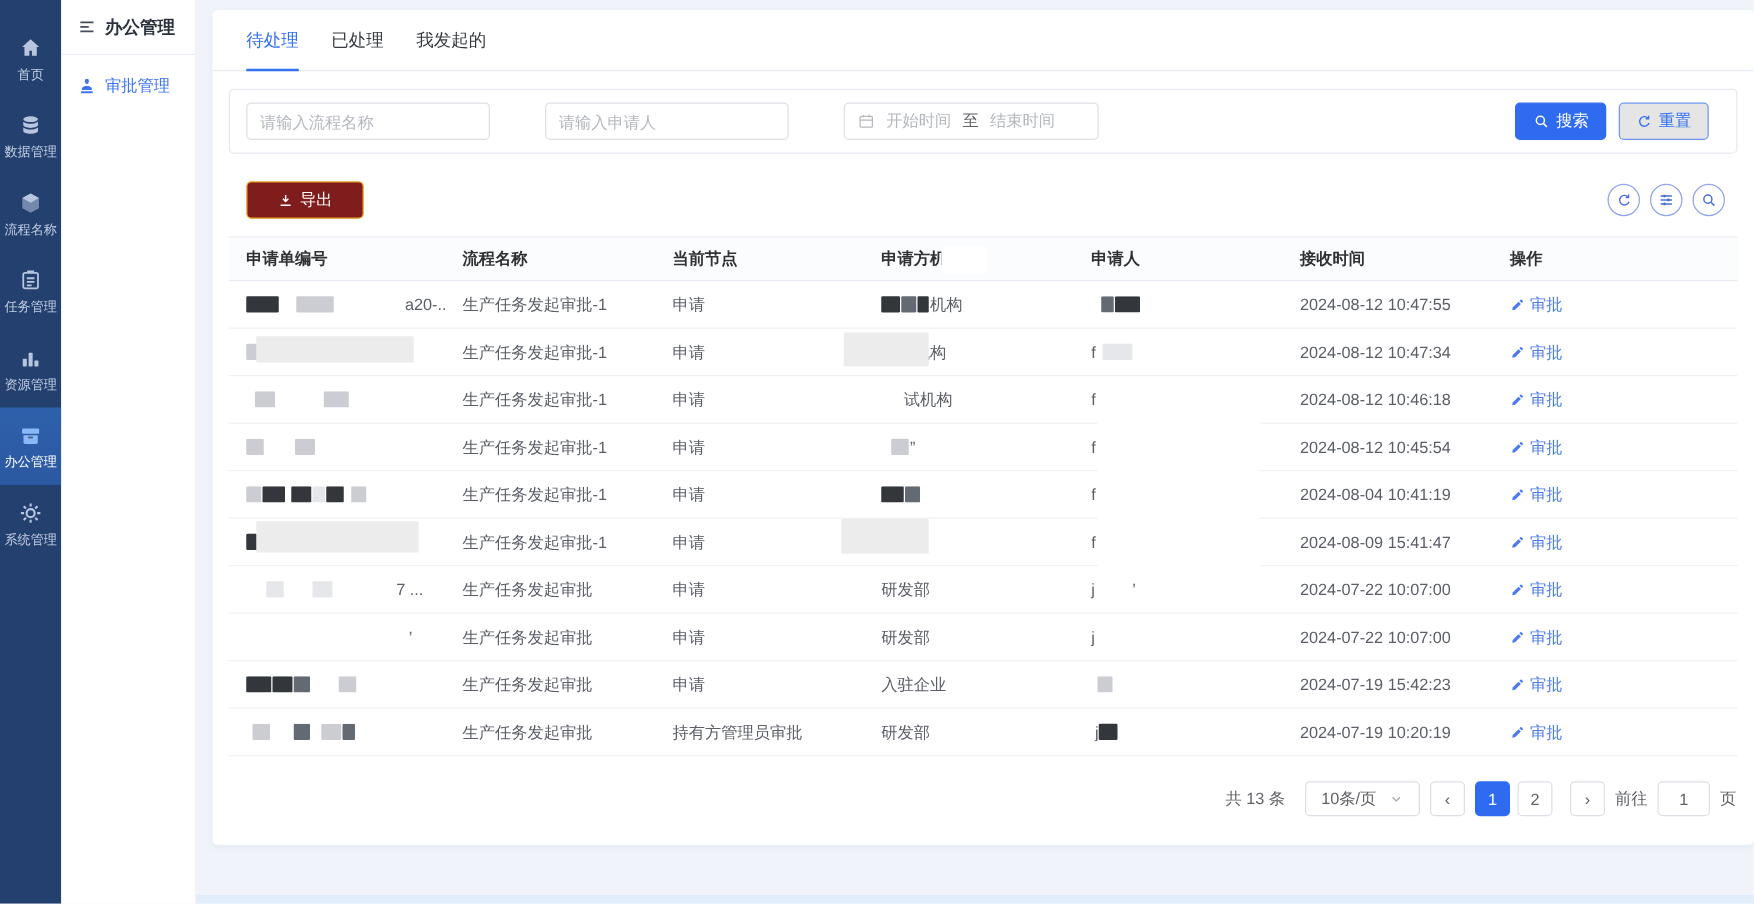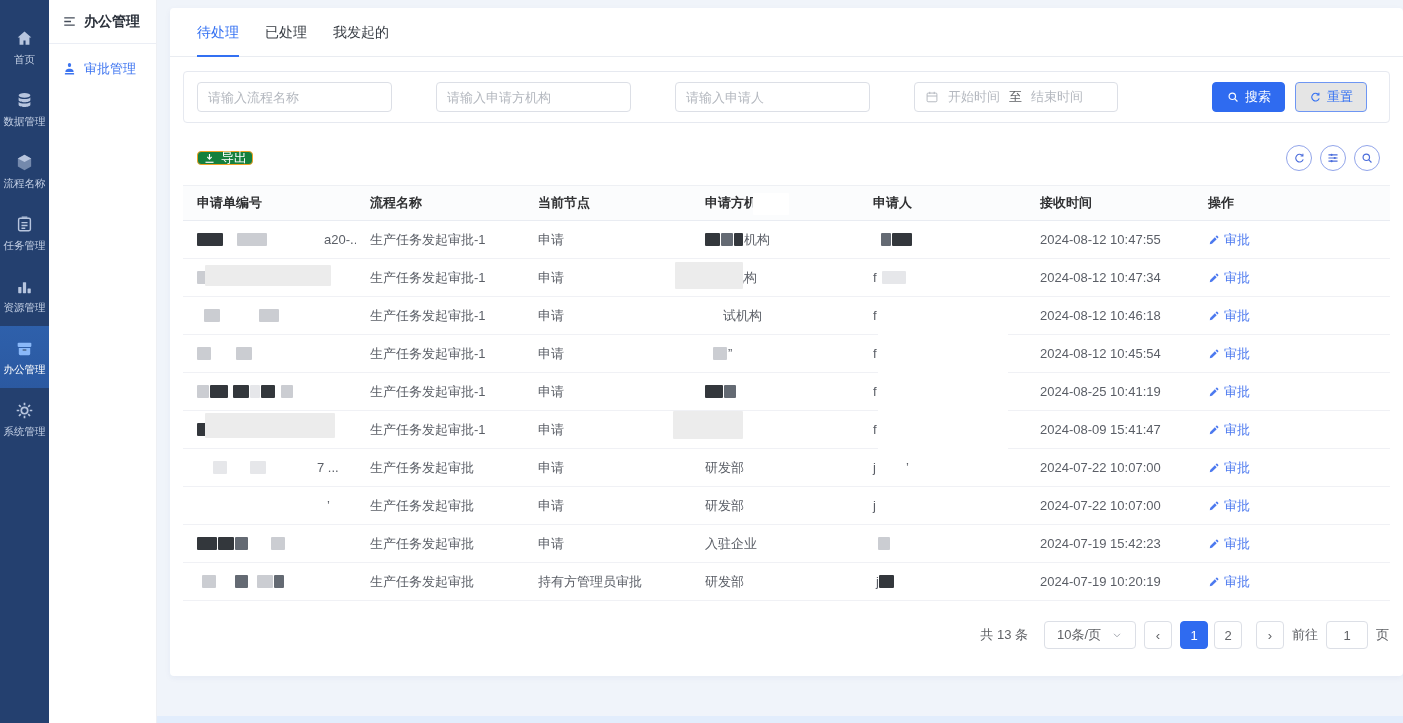--- a/index.html
+++ b/index.html
@@ -47,21 +47,21 @@
   .daterange .ph { color:#b4b8bf; }
   .daterange .sep { color:#606266; }
   .filter-actions { margin-left:auto; display:flex; gap:10px; }
   .btn { height:30px; border-radius:4px; font-size:13px; display:flex; align-items:center;
     gap:5px; padding:0 13px; cursor:pointer; border:1px solid transparent;
     font-family:"Liberation Sans","DejaVu Sans",sans-serif; }
   .btn-search { background:#2f6bf0; color:#fff; border-color:#2f6bf0; }
   .btn-reset { background:#e5e5e5; color:#3370f2; border-color:#6e96f3; }
 
   .table-toolbar { margin:22px 13px 0 13px; display:flex; align-items:center; padding:0 10px 0 14px; }
-  .btn-export { height:14px; background:#15803d; border-color:#f0a125; color:#fff; padding:0 5px; }
+  .btn-export { height:30px; background:#7f1d1d; border-color:#f0a125; color:#fff; padding:0 24px; }
   .circle-group { margin-left:auto; display:flex; gap:8px; }
   .circle-btn { width:26px; height:26px; border-radius:50%; border:1px solid #92a5ea; background:#fff;
     color:#4a6cdb; display:flex; align-items:center; justify-content:center; cursor:pointer; }
 
   .table { margin:14px 13px 0 13px; position:relative; }
   .thead { display:flex; height:36px; align-items:center; border-top:1px solid #eef0f4;
     border-bottom:1px solid #e9ecf2; background:#fbfcfd; }
   .th { font-size:13px; font-weight:bold; color:#303133; padding-left:14px; white-space:nowrap; }
   .tr { display:flex; height:38px; align-items:center; border-bottom:1px solid #f0f1f5; }
   .td { font-size:13px; color:#5a5e66; padding-left:14px; white-space:nowrap; overflow:hidden;
@@ -193,21 +193,20 @@
     <div class="card">
 
       <div class="tabs" id="tabs">
           <div class="tab active">待处理</div>
           <div class="tab">已处理</div>
           <div class="tab">我发起的</div>
         </div>
 
       <div class="filterbox">
         <input class="txt-input" placeholder="请输入流程名称" style="">
-        <input class="txt-input" placeholder="请输入申请方机构" style="">
         <input class="txt-input" placeholder="请输入申请人" style="">
         <div class="daterange">
           <span style="display:flex;">
               <svg viewBox="0 0 20 20" width="14" height="14" fill="none" stroke="#b4b8bf" stroke-width="1.4">
                 <rect x="3" y="4.4" width="14" height="12.4" rx="1.4"></rect>
                 <path d="M3 8.6h14M6.8 2.6v3.2M13.2 2.6v3.2"></path>
               </svg>
             </span>
           <span class="ph">开始时间</span>
           <span class="sep">至</span>
@@ -429,21 +428,21 @@
               <div class="td" style="flex: 0 0 168px;">
                 <span class="seg-block tone-dark" style="width: 18px;"></span>
                 <span class="seg-block tone-mid" style="width: 12px;"></span>
               </div>
               <div class="td" style="flex: 0 0 167px;">
                 <span class="seg-text">f</span>
                 <span class="seg-gap" style="width: 7px;"></span>
                 <span class="seg-block tone-light" style="width: 10px;"></span>
                 <span class="seg-block tone-dark" style="width: 18px;"></span>
               </div>
-              <div class="td" style="flex: 0 0 168px;">2024-08-25 10:41:19</div>
+              <div class="td" style="flex: 0 0 168px;">2024-08-04 10:41:19</div>
               <div class="td" style="flex: 0 0 196px;">
                 <span class="action-link">
                   <span class="pen">
                     <svg viewBox="0 0 20 20" width="12" height="12" fill="currentColor">
                       <path d="m3.6 13.3 7.8-7.8 3.1 3.1-7.8 7.8-3.7.6z"></path>
                       <path d="m12.6 4.3 1.3-1.3a1.1 1.1 0 0 1 1.6 0l1.5 1.5a1.1 1.1 0 0 1 0 1.6l-1.3 1.3z"></path>
                     </svg>
                   </span>
                   <span>审批</span>
                 </span>

